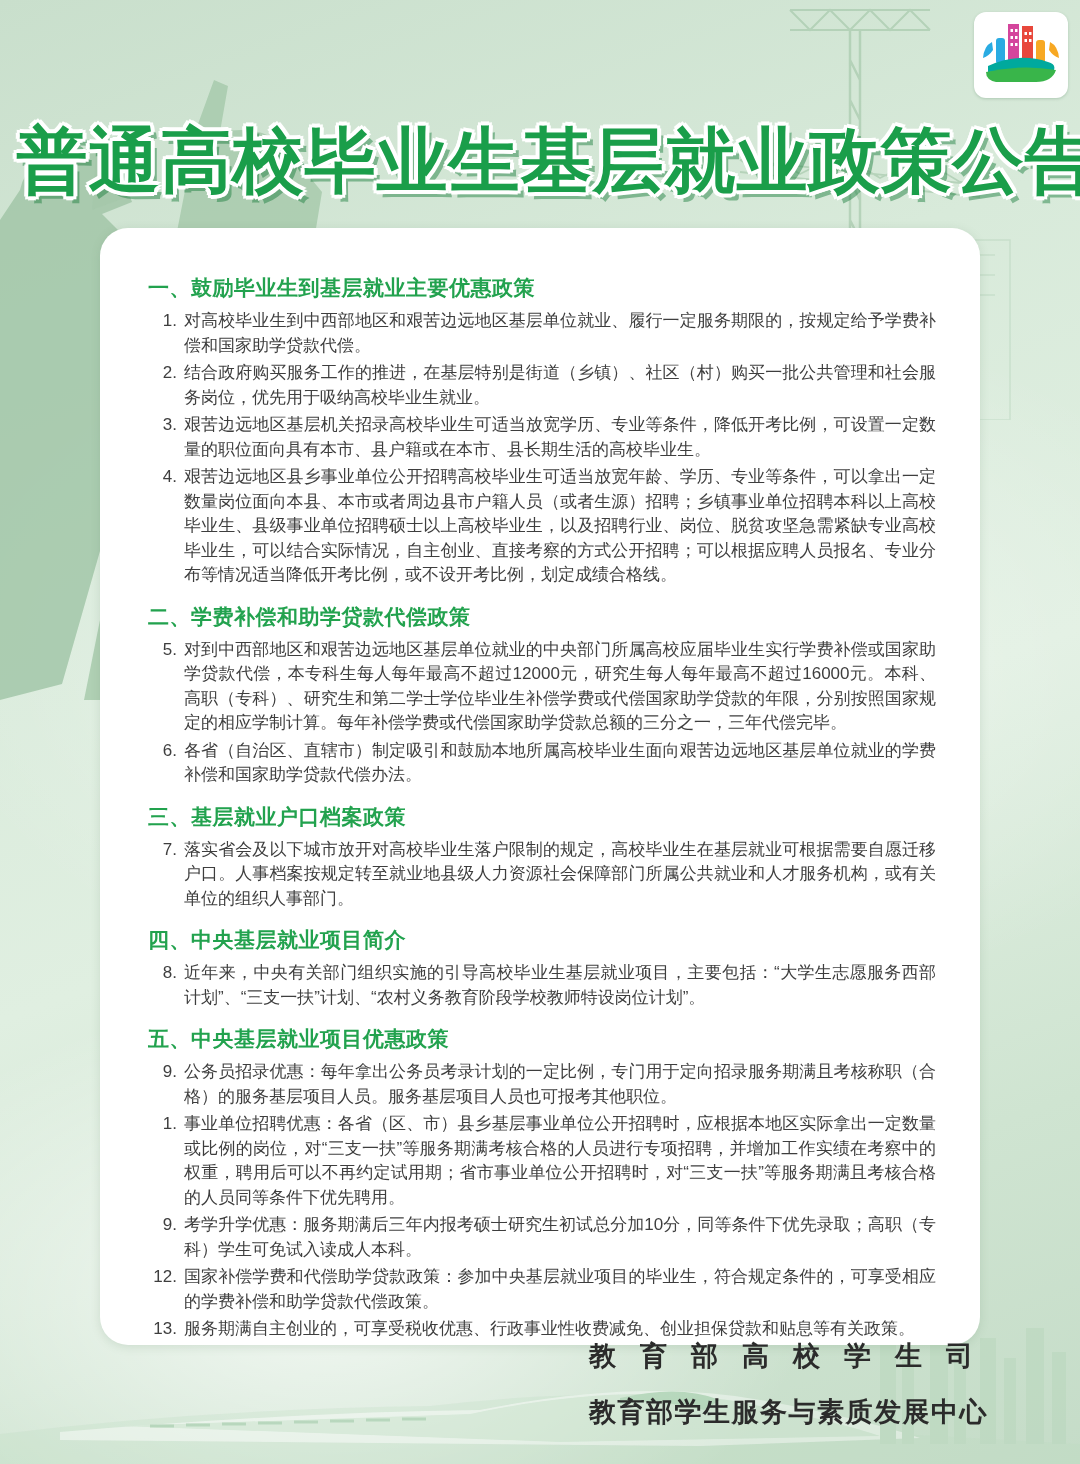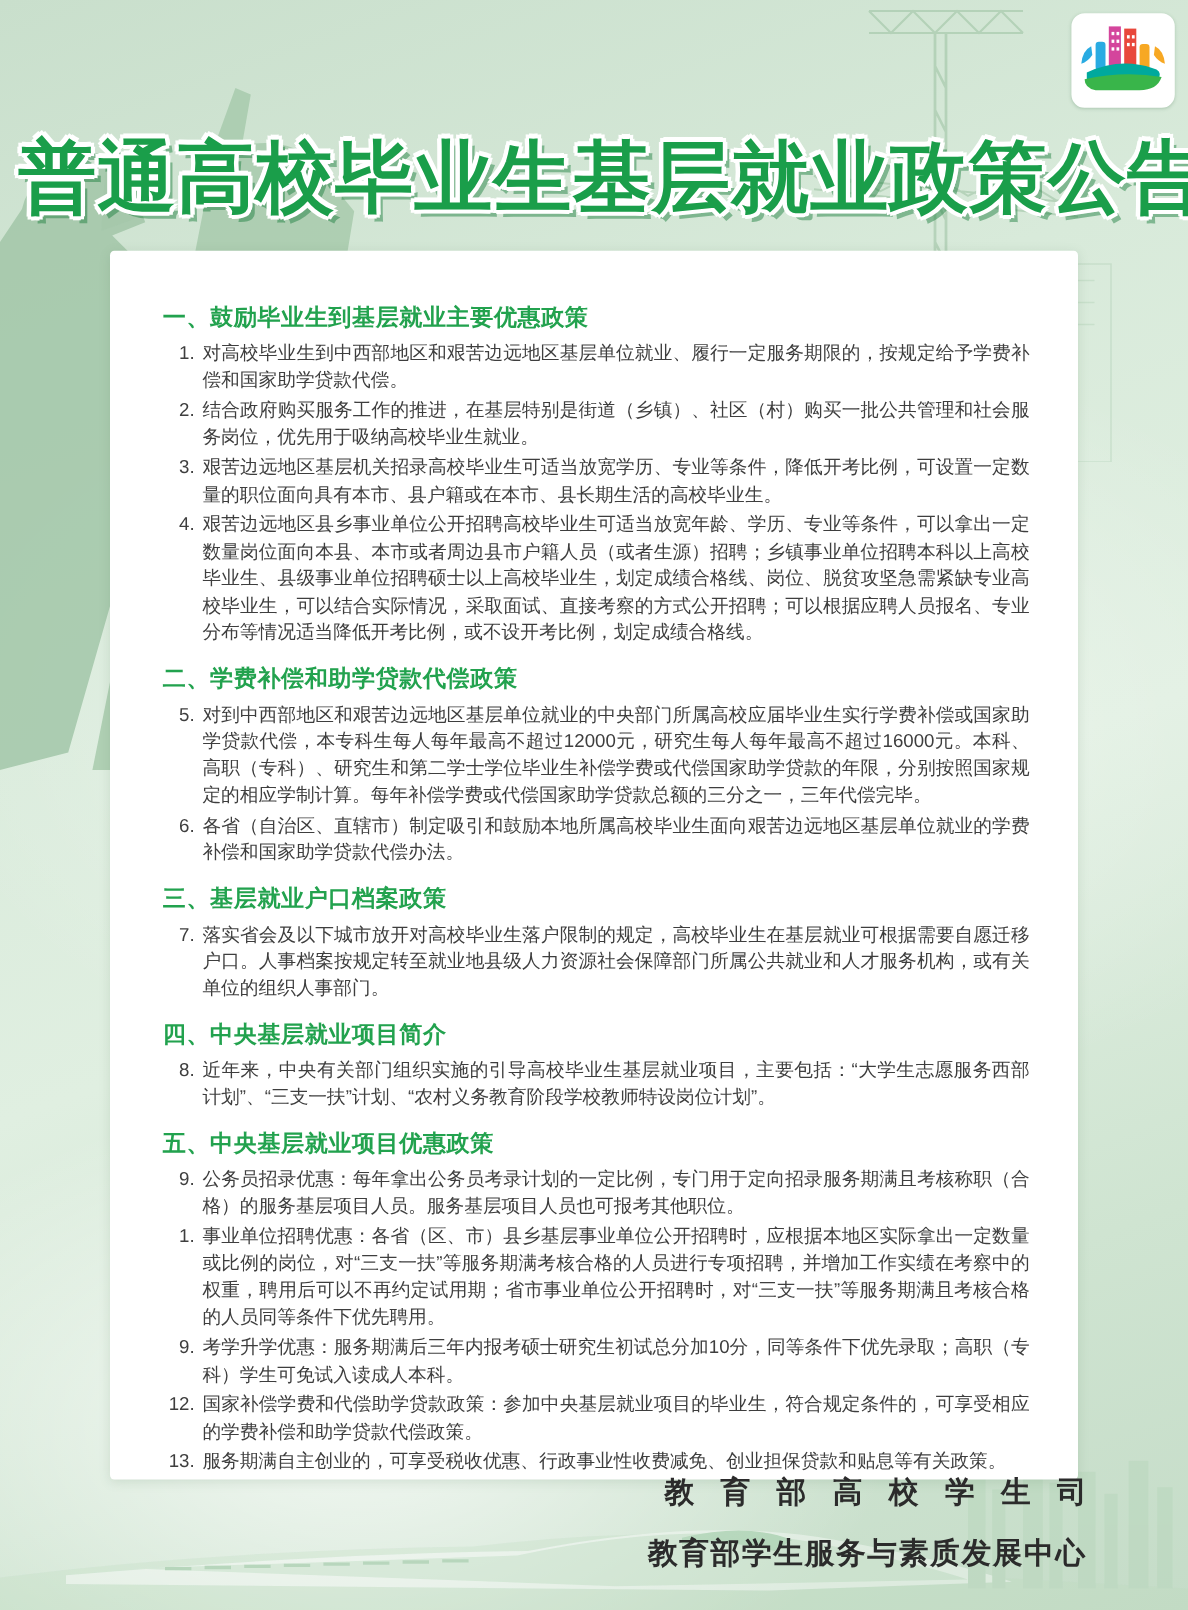--- a/index.html
+++ b/index.html
@@ -44,21 +44,21 @@
     font-size:71px;font-weight:900;letter-spacing:1px;white-space:nowrap;
     color:var(--title-green);
     text-shadow:
       -3px -3px 0 #fff, 3px -3px 0 #fff, -3px 3px 0 #fff, 3px 3px 0 #fff,
       -4px 0 0 #fff, 4px 0 0 #fff, 0 -4px 0 #fff, 0 4px 0 #fff,
       6px 7px 0 rgba(21,122,56,.45);
   }
   
   .card{
     position:absolute;left:100px;top:228px;width:880px;height:1117px;
-    background:var(--card-bg);border-radius:4px;
+    background:var(--card-bg);border-radius:28px;
     padding:46px 44px 30px 48px;
     overflow:hidden;
     box-shadow:0 2px 10px rgba(90,130,95,.18);
   }
   .section{margin-top:15px;}
   .section:first-child{margin-top:0;}
   .section-heading{
     color:var(--heading-green);
     font-size:21px;font-weight:bold;
     margin-bottom:7px;letter-spacing:.5px;
@@ -69,21 +69,21 @@
     margin-bottom:3px;
   }
   .policy-item .num{
     flex:0 0 36px;text-align:right;padding-right:7px;
     font-variant-numeric:tabular-nums;
   }
   .policy-item .txt{flex:1;text-align:justify;}
   
   .footer{
     position:absolute;right:92px;bottom:34px;
-    color:#2b2b2b;text-align:right;
+    color:#2b2b2b;text-align:left;
   }
   .footer .line1{
     font-size:27px;font-weight:bold;letter-spacing:24px;margin-right:-24px;
     white-space:nowrap;
   }
   .footer .line2{
     font-size:27px;font-weight:bold;letter-spacing:1.5px;white-space:nowrap;
     margin-top:20px;
   }
 </style>
@@ -171,21 +171,21 @@
     <div class="policy-item">
       <span class="num">2.</span>
       <span class="txt">结合政府购买服务工作的推进，在基层特别是街道（乡镇）、社区（村）购买一批公共管理和社会服务岗位，优先用于吸纳高校毕业生就业。</span>
     </div>
     <div class="policy-item">
       <span class="num">3.</span>
       <span class="txt">艰苦边远地区基层机关招录高校毕业生可适当放宽学历、专业等条件，降低开考比例，可设置一定数量的职位面向具有本市、县户籍或在本市、县长期生活的高校毕业生。</span>
     </div>
     <div class="policy-item">
       <span class="num">4.</span>
-      <span class="txt">艰苦边远地区县乡事业单位公开招聘高校毕业生可适当放宽年龄、学历、专业等条件，可以拿出一定数量岗位面向本县、本市或者周边县市户籍人员（或者生源）招聘；乡镇事业单位招聘本科以上高校毕业生、县级事业单位招聘硕士以上高校毕业生，划定成绩合格线、岗位、脱贫攻坚急需紧缺专业高校毕业生，可以结合实际情况，采取面试、直接考察的方式公开招聘；可以根据应聘人员报名、专业分布等情况适当降低开考比例，或不设开考比例，划定成绩合格线。</span>
+      <span class="txt">艰苦边远地区县乡事业单位公开招聘高校毕业生可适当放宽年龄、学历、专业等条件，可以拿出一定数量岗位面向本县、本市或者周边县市户籍人员（或者生源）招聘；乡镇事业单位招聘本科以上高校毕业生、县级事业单位招聘硕士以上高校毕业生，以及招聘行业、岗位、脱贫攻坚急需紧缺专业高校毕业生，可以结合实际情况，自主创业、直接考察的方式公开招聘；可以根据应聘人员报名、专业分布等情况适当降低开考比例，或不设开考比例，划定成绩合格线。</span>
     </div>
   </div>
 
   <div class="section">
     <div class="section-heading">二、学费补偿和助学贷款代偿政策</div>
     <div class="policy-item">
       <span class="num">5.</span>
       <span class="txt">对到中西部地区和艰苦边远地区基层单位就业的中央部门所属高校应届毕业生实行学费补偿或国家助学贷款代偿，本专科生每人每年最高不超过12000元，研究生每人每年最高不超过16000元。本科、高职（专科）、研究生和第二学士学位毕业生补偿学费或代偿国家助学贷款的年限，分别按照国家规定的相应学制计算。每年补偿学费或代偿国家助学贷款总额的三分之一，三年代偿完毕。</span>
     </div>
     <div class="policy-item">

